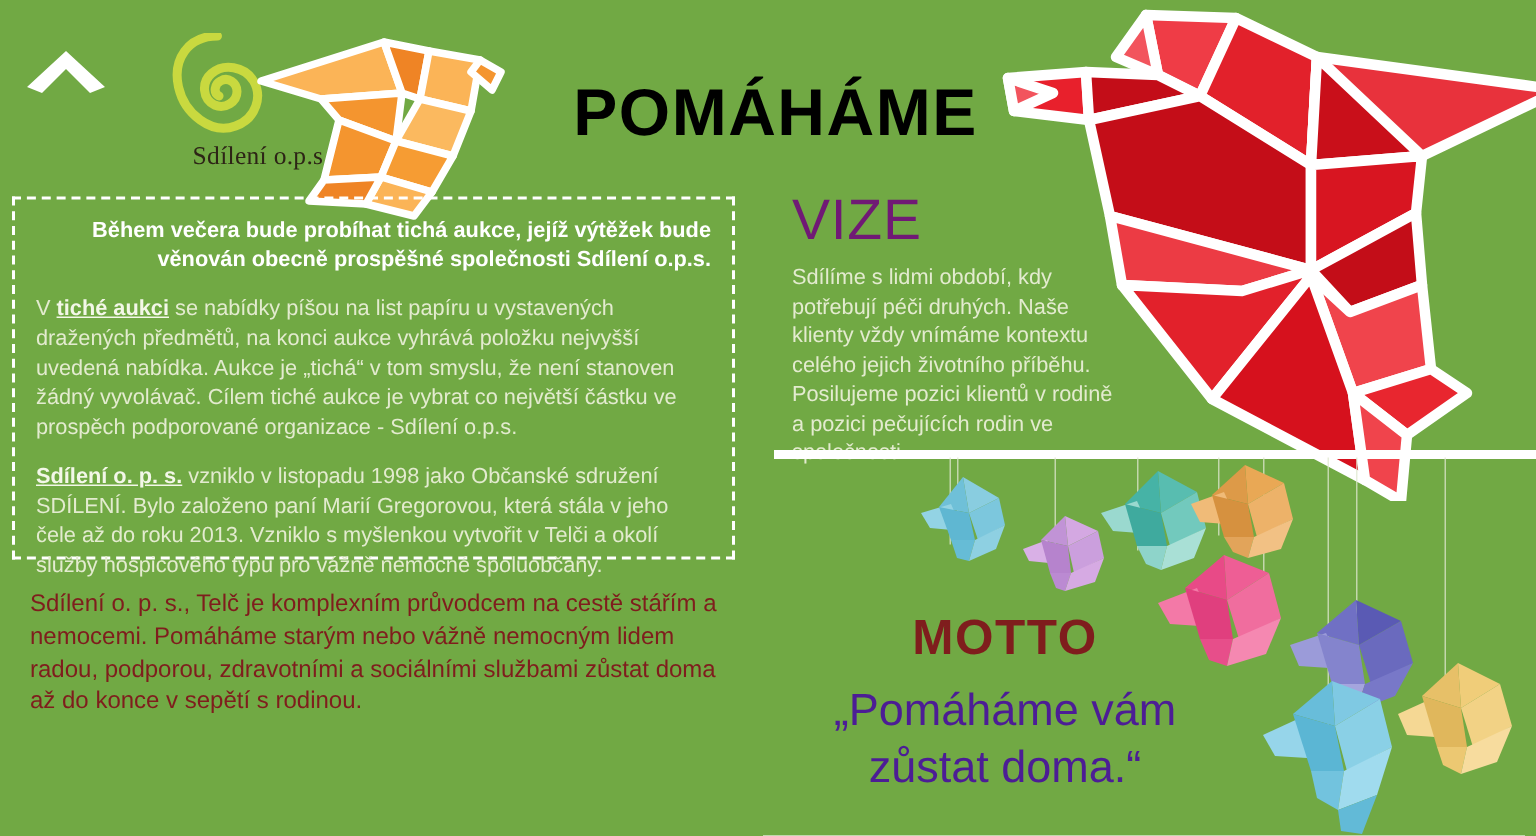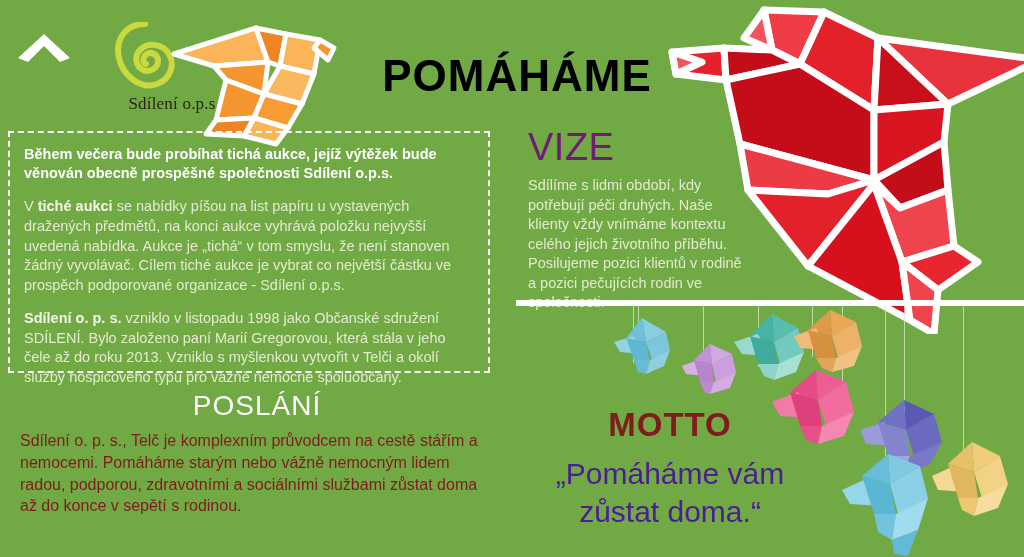--- a/index.html
+++ b/index.html
@@ -85,28 +85,29 @@
     box-sizing: border-box;
     border: 2px dashed #ffffff;
     padding: 12px 14px 0 14px;
   }
   .box-lead {
     font-size: 14.5px;
     font-weight: bold;
     color: #ffffff;
     line-height: 1.32;
     margin: 0 0 14px 0;
+    text-align: right;
   }
   .box-para {
     font-size: 14.5px;
     color: #e3ebcf;
     line-height: 1.36;
     margin: 0 0 13px 0;
   }
-  .box-para b { color: #f3f7e8; }
+  .box-para b { color: #f3f7e8; text-decoration: underline; }
 
   
   #vize-block {
     position: absolute;
     left: 528px;
     top: 128px;
     width: 215px;
   }
   .section-head-left {
     font-size: 38px;
@@ -358,21 +359,20 @@
         <polygon points="42,2 44,32 18,24" fill="#e7c068"></polygon>
     <polygon points="2,36 24,26 36,52 8,50" fill="#f5d894"></polygon>
         <polygon points="18,24 44,32 48,58 28,58" fill="#e0b75c"></polygon>
     <polygon points="44,32 70,16 78,44 52,58" fill="#f2d285"></polygon>
         <polygon points="28,58 48,58 44,76 32,70" fill="#ecc872"></polygon>
     <polygon points="48,58 78,44 68,68 44,76" fill="#f7dc9e"></polygon>
       </g>
   </svg>
 
   <div id="poslani-block">
-    <h2 class="section-head-center">POSLÁNÍ</h2>
     <p id="poslani-text">Sdílení o. p. s., Telč je komplexním průvodcem na cestě stářím a nemocemi. Pomáháme starým nebo vážně nemocným lidem radou, podporou, zdravotními a sociálními službami zůstat doma až do konce v sepětí s rodinou.</p>
   </div>
 
   <div id="motto-block">
     <h2 id="motto-head">MOTTO</h2>
     <p id="motto-quote">„Pomáháme vám zůstat doma.“</p>
   </div>
 
 </div>
 

